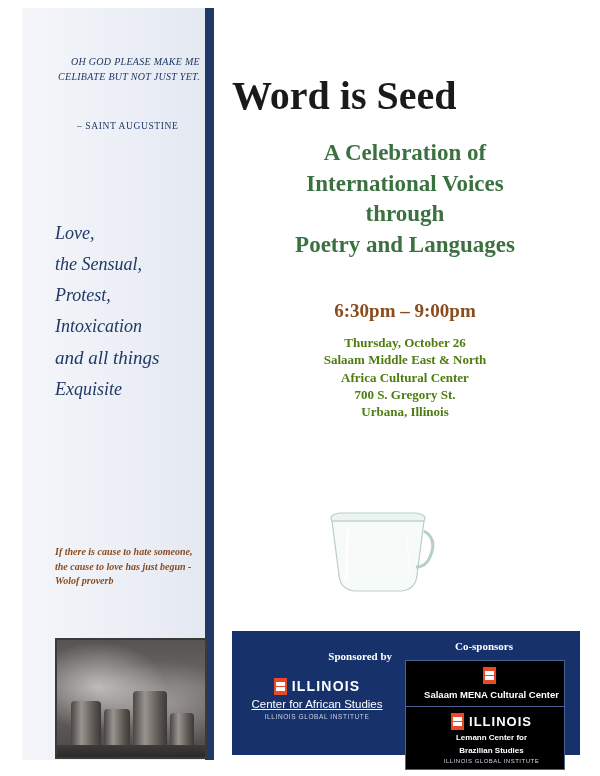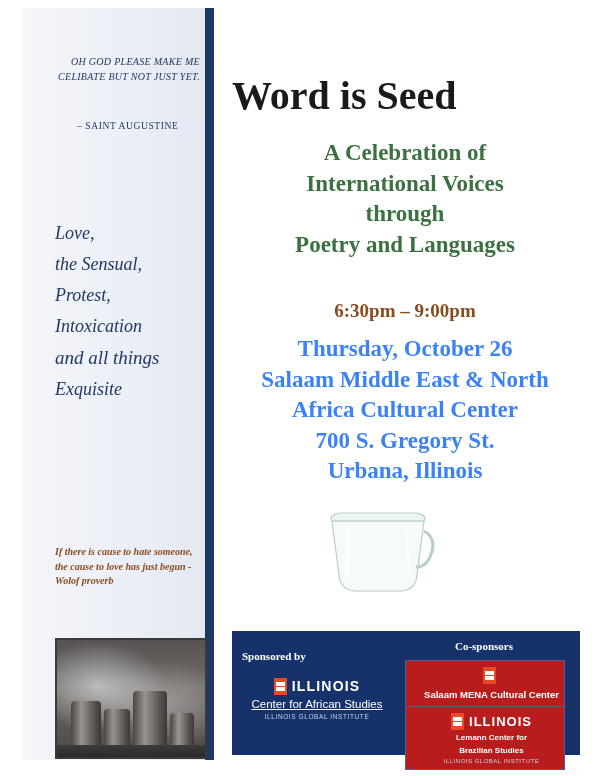--- a/index.html
+++ b/index.html
@@ -154,23 +154,23 @@
     color: #8a4b1e;
   }
   .details {
     position: absolute;
     left: 232px;
     top: 334px;
     width: 346px;
     text-align: center;
     font-family: "Liberation Serif", serif;
     font-weight: bold;
-    font-size: 23px;
+    font-size: 13px;
     line-height: 1.33;
-    color: #3b82f6;
+    color: #4d7c0f;
   }
   .pitcher {
     position: absolute;
     left: 318px;
     top: 505px;
     width: 120px;
     height: 95px;
   }
 
   
@@ -180,21 +180,21 @@
     top: 631px;
     width: 348px;
     height: 124px;
     background: #17326b;
   }
   .sponsored-by {
     position: absolute;
     left: 242px;
     top: 650px;
     width: 150px;
-    text-align: left;
+    text-align: right;
     font-family: "Liberation Serif", serif;
     font-weight: bold;
     font-size: 11px;
     color: #ffffff;
   }
   .illinois-block {
     position: absolute;
     left: 242px;
     top: 676px;
     width: 150px;
@@ -250,21 +250,21 @@
     text-align: center;
     font-family: "Liberation Serif", serif;
     font-weight: bold;
     font-size: 11px;
     color: #ffffff;
   }
   .cos-box {
     position: absolute;
     left: 405px;
     width: 160px;
-    background: #b91c1c;
+    background: #000000;
     border: 1px solid #4a628f;
     box-sizing: border-box;
     text-align: center;
     padding: 4px 3px 5px 16px;
   }
   .cos-box.one { top: 660px; }
   .cos-box.two { top: 706px; }
   .cos-title {
     font-family: "Liberation Sans", sans-serif;
     font-weight: bold;

